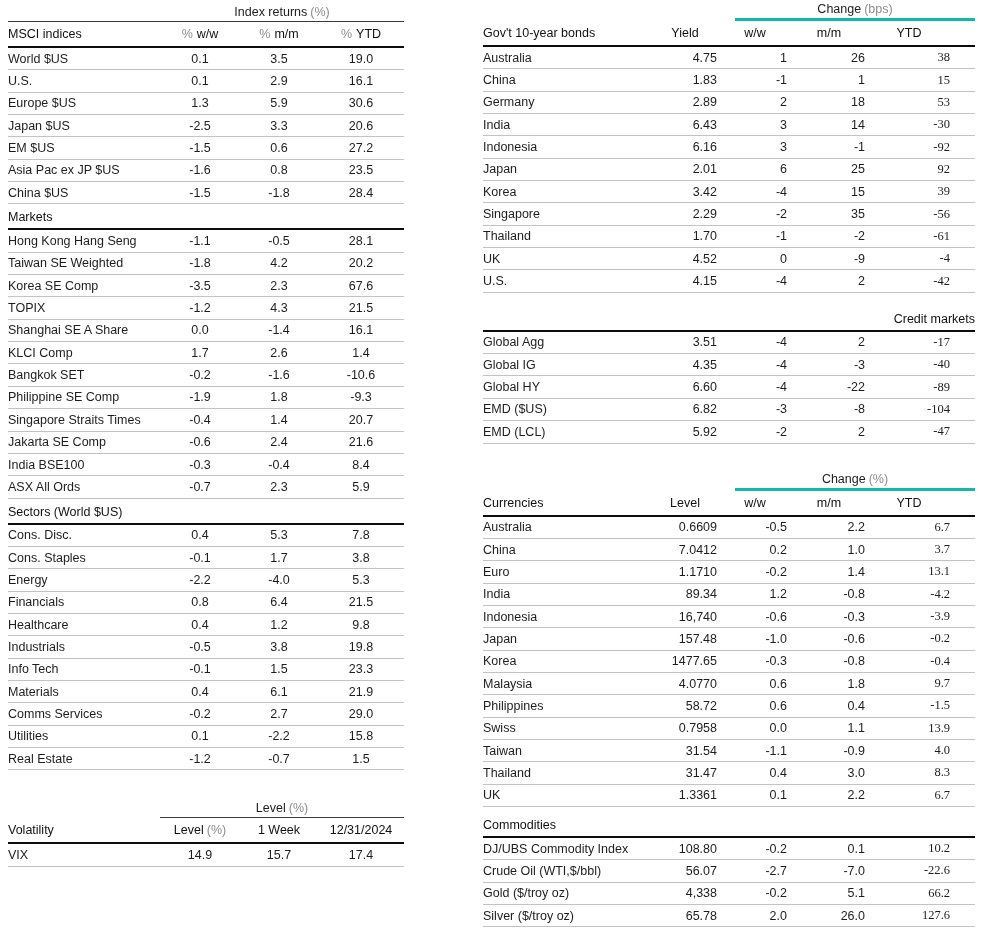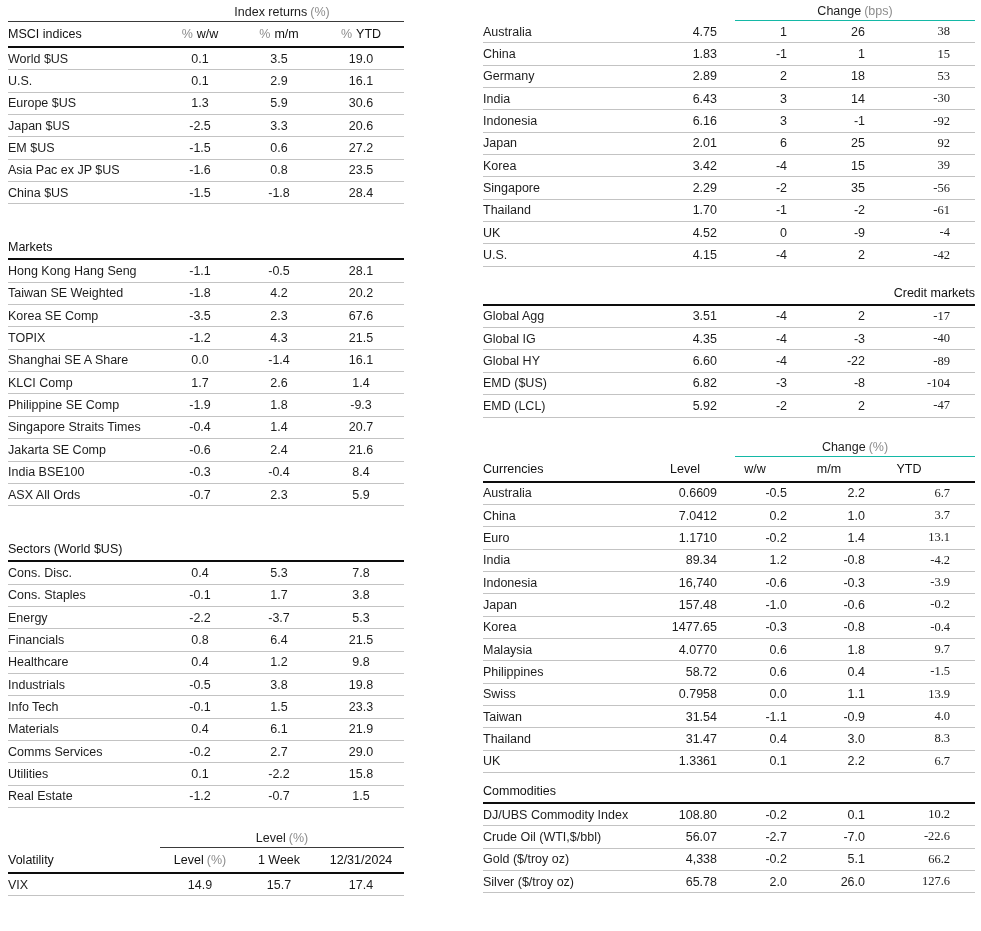--- a/index.html
+++ b/index.html
@@ -13,45 +13,45 @@
   .col-left{width:396px;margin-left:8px;flex:0 0 auto;}
   .col-right{width:492px;margin-left:79px;flex:0 0 auto;}
 
   table{border-collapse:collapse;table-layout:fixed;width:100%;}
   th,td{padding:0;font-weight:normal;white-space:nowrap;}
 
   
   .group-row th{height:17px;vertical-align:bottom;padding-bottom:2px;font-weight:normal;}
   .gh{text-align:center;}
   .full-underline{border-bottom:1px solid #3a3a3a;}
-  .gh-inner{border-bottom:1px solid #14b8a6;margin-left:15px;text-align:center;padding-bottom:2px;}
+  .gh-inner{border-bottom:3px solid #14b8a6;margin-left:15px;text-align:center;padding-bottom:2px;}
 
   
   .head-row th{height:24px;vertical-align:middle;border-bottom:2.5px solid #0d0d0d;color:#111;}
   .head-row th:first-child{text-align:left;}
 
   
   tbody td{height:21.35px;vertical-align:middle;border-bottom:1px solid #c3c3c3;}
   tbody td:first-child{text-align:left;}
 
   
   .ltbl .head-row th:nth-child(n+2){text-align:center;}
   .ltbl tbody td:nth-child(n+2){text-align:center;}
 
   
   .rtbl tbody td:nth-child(n+2){text-align:right;padding-right:3px;}
   .rtbl tbody td:nth-child(5){padding-right:25px;font-family:Liberation Serif, serif;}
   .rtbl .head-row th:nth-child(n+2){text-align:center;padding-right:0;}
   .rtbl .head-row th:nth-child(5){padding-right:25px;}
 
   .section-title{
-    margin-top:33px;height:21px;line-height:21px;
+    margin-top:3px;height:21px;line-height:21px;
     border-bottom:2.5px solid #0d0d0d;color:#111;
   }
-  .mt26{margin-top:20px;}
+  .mt26{margin-top:28px;}
   .mt16{margin-top:16px;text-align:right;}
   .mt18{margin-top:18px;}
 
   .unit{color:#8d8d8d;}
   .u-sp{margin-left:3px;}
   .u-pre{margin-right:4px;}
 </style>
 </head>
 <body>
 
@@ -165,20 +165,26 @@
             <td>-1.4</td>
             <td>16.1</td>
           </tr>
           <tr>
             <td>KLCI Comp</td>
             <td>1.7</td>
             <td>2.6</td>
             <td>1.4</td>
           </tr>
           <tr>
+            <td>Bangkok SET</td>
+            <td>-0.2</td>
+            <td>-1.6</td>
+            <td>-10.6</td>
+          </tr>
+          <tr>
             <td>Philippine SE Comp</td>
             <td>-1.9</td>
             <td>1.8</td>
             <td>-9.3</td>
           </tr>
           <tr>
             <td>Singapore Straits Times</td>
             <td>-0.4</td>
             <td>1.4</td>
             <td>20.7</td>
@@ -221,21 +227,21 @@
           </tr>
           <tr>
             <td>Cons. Staples</td>
             <td>-0.1</td>
             <td>1.7</td>
             <td>3.8</td>
           </tr>
           <tr>
             <td>Energy</td>
             <td>-2.2</td>
-            <td>-3.7</td>
+            <td>-4.0</td>
             <td>5.3</td>
           </tr>
           <tr>
             <td>Financials</td>
             <td>0.8</td>
             <td>6.4</td>
             <td>21.5</td>
           </tr>
           <tr>
             <td>Healthcare</td>
@@ -325,20 +331,27 @@
           <col style="width:78px">
           <col style="width:107px">
         </colgroup>
       <thead>
         <tr class="group-row">
           <th colspan="2"></th>
           <th colspan="3" class="gh" style="padding-bottom:0;">
             <div class="gh-inner"><span>Change</span><span class="unit u-sp">(bps)</span></div>
           </th>
         </tr>
+        <tr class="head-row">
+          <th>Gov't 10-year bonds</th>
+          <th>Yield</th>
+          <th>w/w</th>
+          <th>m/m</th>
+          <th>YTD</th>
+        </tr>
       </thead>
       <tbody>
           <tr>
             <td>Australia</td>
             <td>4.75</td>
             <td>1</td>
             <td>26</td>
             <td>38</td>
           </tr>
           <tr>

